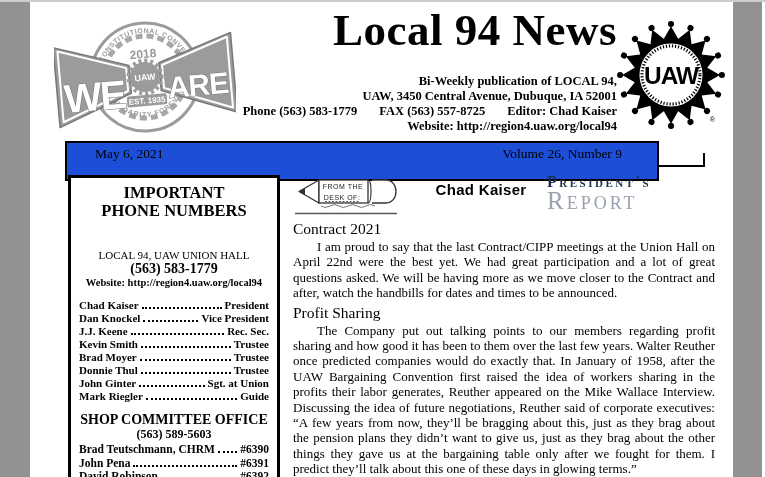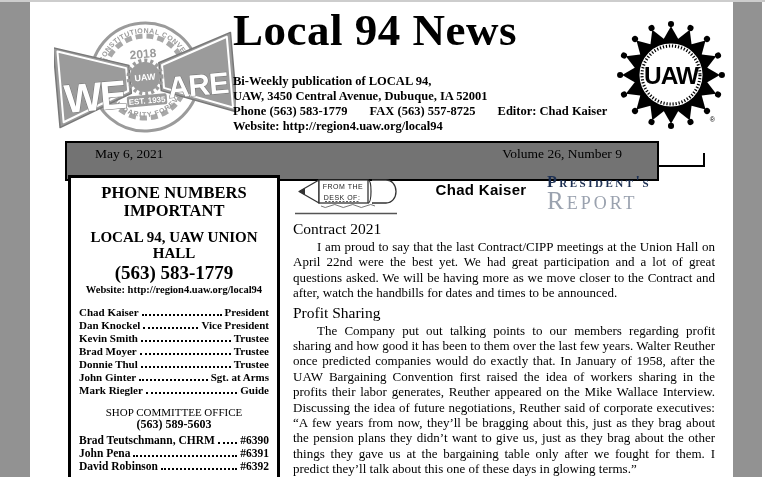--- a/index.html
+++ b/index.html
@@ -12,42 +12,42 @@
   }
   .bg-strip { position:absolute; top:0; height:477px; background: var(--background, #929292); }
   .bg-left  { left:0; width:30px; }
   .bg-right { left:733px; width:29px; }
   .top-line { position:absolute; left:0; top:0; width:765px; height:2px; background:#cdcdcd; }
 
   .page { position:absolute; left:30px; top:2px; width:703px; height:475px; background:#fff; }
 
   
   .we-logo   { position:absolute; left:24px; top:12px; width:182px; height:126px; }
-  .masthead  { position:absolute; left:203px; top:6px; width:400px; text-align:left; }
+  .masthead  { position:absolute; left:187px; top:6px; width:400px; text-align:right; }
   .masthead-title { font-size:45px; font-weight:bold; line-height:1.02; letter-spacing:0.5px; white-space:nowrap; }
   .masthead-sub   { font-size:12.5px; font-weight:bold; line-height:15px; margin-top:20px; white-space:nowrap; }
   .masthead-sub .gap { display:inline-block; width:22px; }
   .uaw-wheel { position:absolute; left:585px; top:16px; width:112px; height:114px; }
 
   
-  .dateline { position:absolute; left:35px; top:139px; width:594px; height:40px; border:2px solid #000; font-size:13.5px; background:#737373; }
+  .dateline { position:absolute; left:35px; top:139px; width:594px; height:40px; border:2px solid #000; font-size:13.5px; background:#1d4ed8; }
   .dateline .date   { position:absolute; left:28px; top:3px; }
   .dateline .volume { position:absolute; right:35px; top:3px; }
   .dateline-ext { position:absolute; left:629px; top:151px; width:46px; height:14px; border-right:2px solid #000; border-bottom:2px solid #000; }
 
   
   .phone-box { position:absolute; left:38px; top:173px; width:212px; height:330px; border:3px solid #000; padding:6px 8px 0; text-align:center; background:#fff; }
   .pb-title  { font-size:16.5px; font-weight:bold; line-height:1.12; }
-  .pb-hall   { margin-top:8px; font-size:15px; font-weight:bold; line-height:1.1; }
-  .pb-phone  { font-size:19px; font-weight:bold; line-height:1.15; }
+  .pb-hall   { margin-top:28px; font-size:11px; font-weight:normal; line-height:1.1; }
+  .pb-phone  { font-size:14px; font-weight:bold; line-height:1.15; }
   .pb-site   { font-size:10.5px; font-weight:bold; }
   .officers  { margin-top:11px; text-align:left; font-weight:bold; font-size:11px; }
   .lead-row  { display:flex; align-items:baseline; line-height:13px; white-space:nowrap; }
   .lead-row .dots { flex:1; border-bottom:2px dotted #000; margin:0 3px 2px; min-width:6px; }
-  .shop-head { margin-top:9px; font-weight:normal; font-size:11px; line-height:1.12; }
+  .shop-head { margin-top:9px; font-weight:bold; font-size:14px; line-height:1.12; }
   .shop-phone{ font-weight:bold; font-size:12px; line-height:1.12; }
   .members   { text-align:left; font-weight:bold; font-size:11.5px; margin-top:2px; }
   .members .lead-row { line-height:13.4px; }
 
   
   .right-col { position:absolute; left:263px; top:170px; width:422px; }
   .desk-row  { position:relative; height:45px; }
   .pencil    { position:absolute; left:2px; top:0; width:108px; height:46px; }
   .author    { position:absolute; left:118px; top:9px; width:140px; text-align:center;
                font-family:"Liberation Sans", sans-serif; font-weight:bold; font-size:15px; letter-spacing:0.3px; }
@@ -141,57 +141,62 @@
   </svg>
 
   <div class="dateline">
     <span class="date">May 6, 2021</span>
     <span class="volume">Volume 26, Number 9</span>
   </div>
   <div class="dateline-ext"></div>
 
   <div class="phone-box">
     <div class="pb-title">
+      <div>IMPORTANT</div>
       <div>PHONE NUMBERS</div>
-      <div>IMPORTANT</div>
     </div>
     <div class="pb-hall">LOCAL 94, UAW UNION HALL</div>
     <div class="pb-phone">(563) 583-1779</div>
     <div class="pb-site">Website: http://region4.uaw.org/local94</div>
 
     <div class="officers">
       <div class="lead-row">
           <span>Chad Kaiser</span>
           <span class="dots"></span>
           <span>President</span>
         </div>
       <div class="lead-row">
           <span>Dan Knockel</span>
           <span class="dots"></span>
           <span>Vice President</span>
         </div>
       <div class="lead-row">
+          <span>J.J. Keene</span>
+          <span class="dots"></span>
+          <span>Rec. Sec.</span>
+        </div>
+      <div class="lead-row">
           <span>Kevin Smith</span>
           <span class="dots"></span>
           <span>Trustee</span>
         </div>
       <div class="lead-row">
           <span>Brad Moyer</span>
           <span class="dots"></span>
           <span>Trustee</span>
         </div>
       <div class="lead-row">
           <span>Donnie Thul</span>
           <span class="dots"></span>
           <span>Trustee</span>
         </div>
       <div class="lead-row">
           <span>John Ginter</span>
           <span class="dots"></span>
-          <span>Sgt. at Arms</span>
+          <span>Sgt. at Union</span>
         </div>
       <div class="lead-row">
           <span>Mark Riegler</span>
           <span class="dots"></span>
           <span>Guide</span>
         </div>
     </div>
 
     <div class="shop-head">SHOP COMMITTEE OFFICE</div>
     <div class="shop-phone">(563) 589-5603</div>

